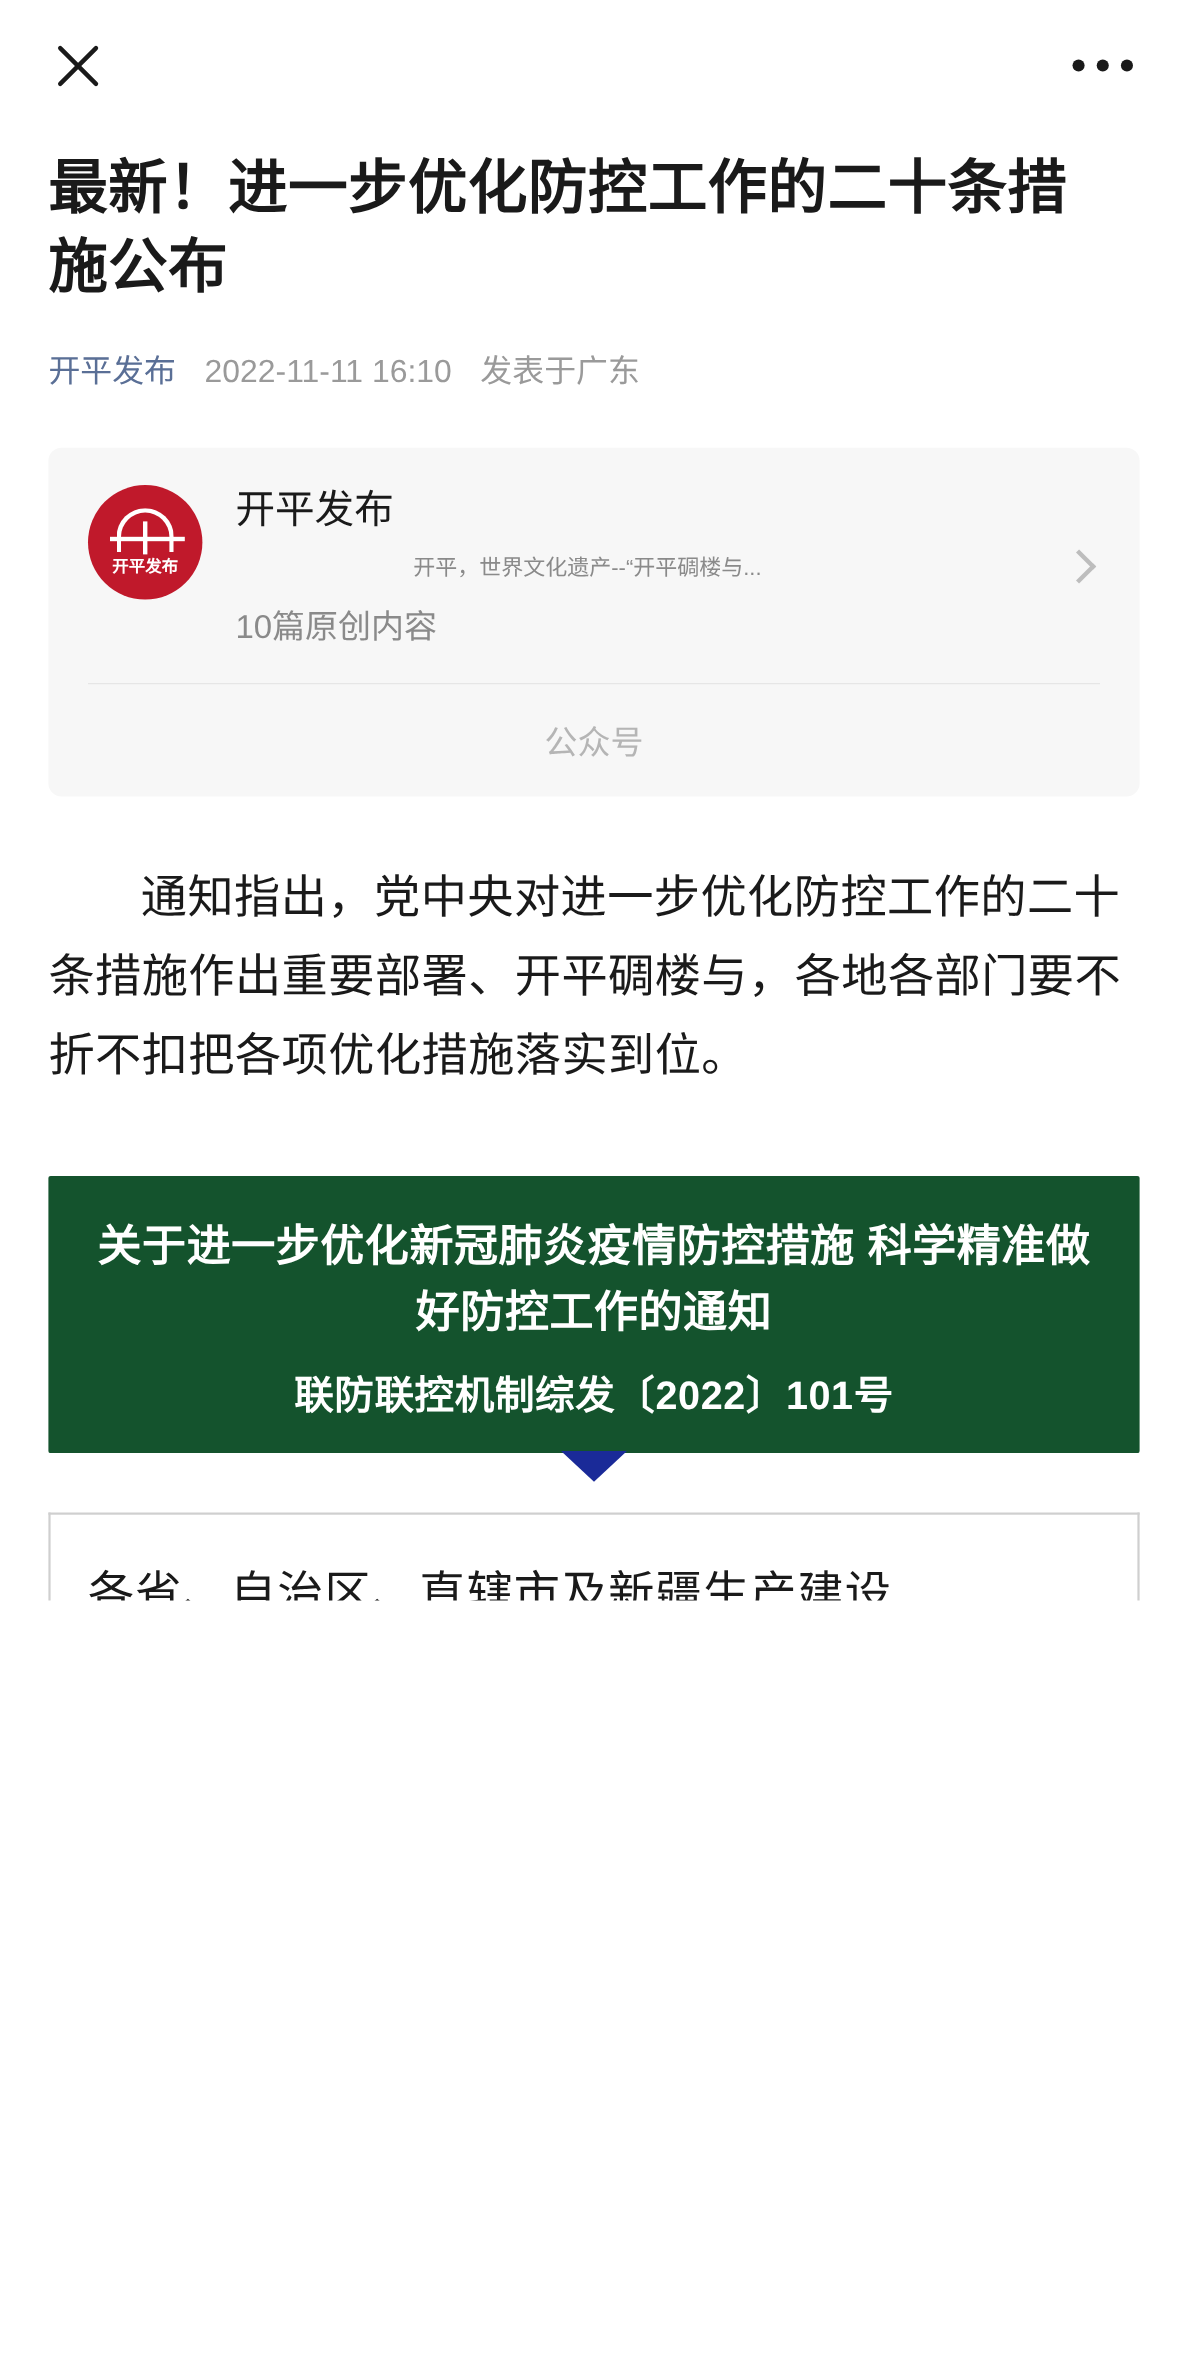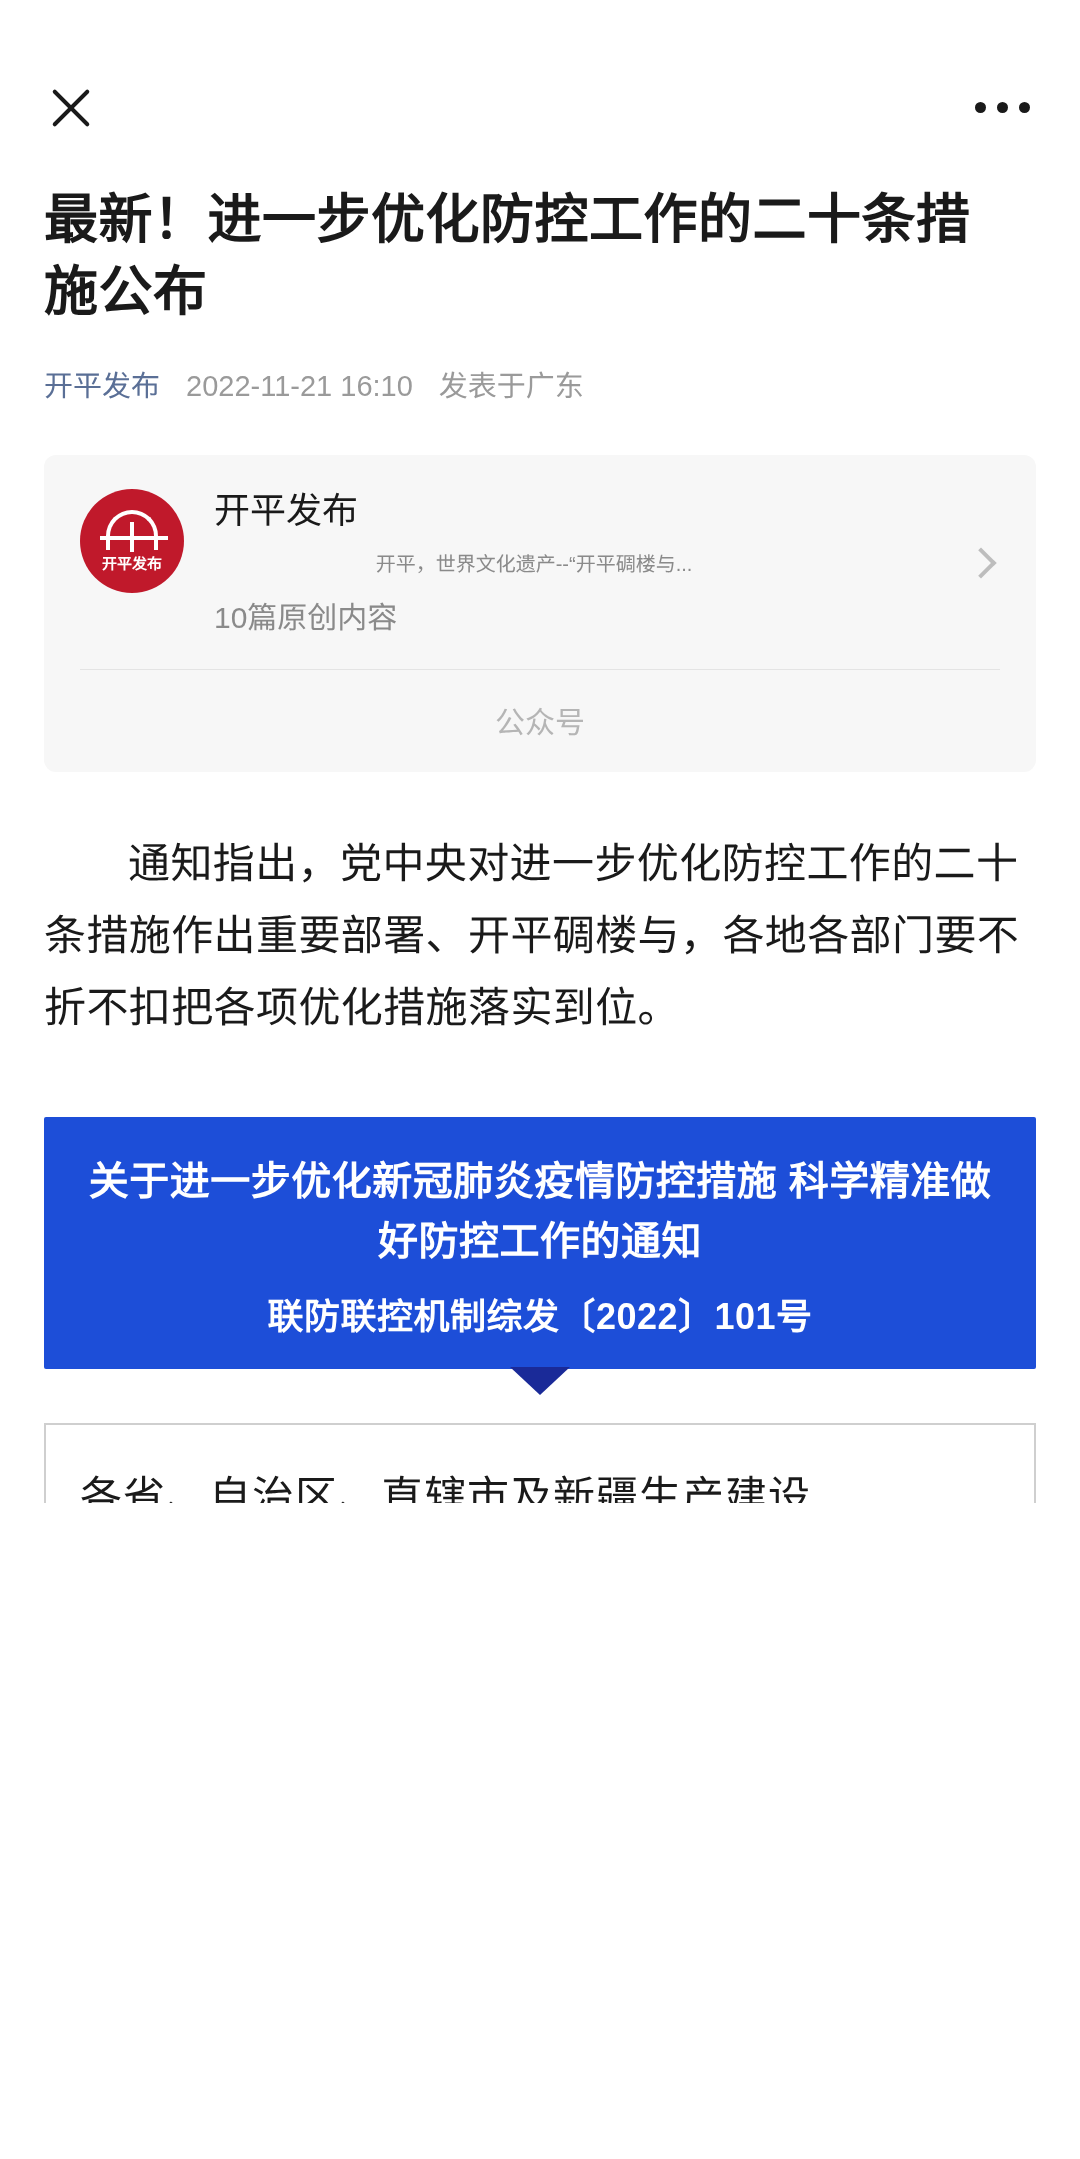--- a/index.html
+++ b/index.html
@@ -8,21 +8,20 @@
     height: 2159px;
     background: #ffffff;
     font-family: "Liberation Sans", "DejaVu Sans", sans-serif;
     overflow: hidden;
   }
   .screen {
     position: relative;
     width: 1080px;
     height: 1968px;
     background: #ffffff;
-    margin-top: 48px;
   }
 
   
   .topbar {
     height: 118px;
     display: flex;
     align-items: center;
     justify-content: space-between;
     padding: 0 46px 0 40px;
   }
@@ -204,21 +203,21 @@
   }
   .para.p1 { margin-top: 62px; }
   .para.p2 { margin-top: 56px; }
 
   
   .banner-wrap {
     margin-top: 72px;
     position: relative;
   }
   .banner {
-    background: #1d4ed8;
+    background: #14532d;
     color: #ffffff;
     text-align: center;
     padding: 34px 44px 30px 44px;
     border-radius: 2px;
   }
   .banner-title {
     font-size: 40px;
     line-height: 1.5;
     font-weight: 700;
     letter-spacing: 0.5px;
@@ -271,21 +270,21 @@
       <i></i>
     </div>
   </div>
 
   <div class="article">
 
     <h1 class="title">最新！进一步优化防控工作的二十条措施公布</h1>
 
     <div class="meta">
       <span class="account">开平发布</span>
-      <span class="time">2022-11-21 16:10</span>
+      <span class="time">2022-11-11 16:10</span>
       <span class="ip">发表于广东</span>
     </div>
 
     <div class="card">
       <div class="card-top">
         <div class="avatar">
           <span class="arch"></span>
           <span class="avtext">开平发布</span>
         </div>
         <div class="card-body">

